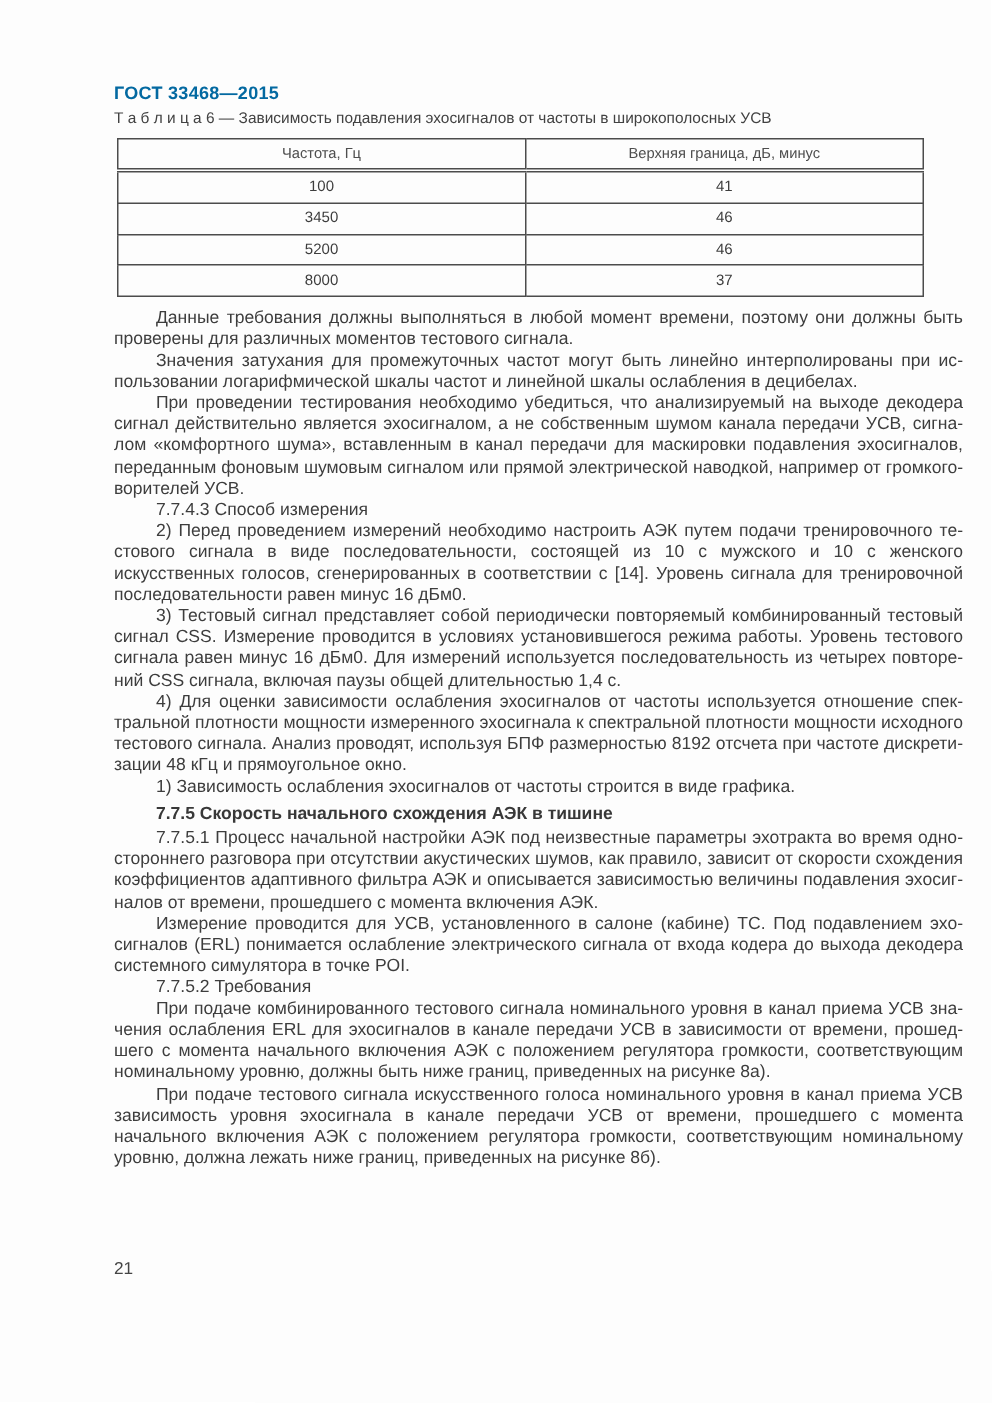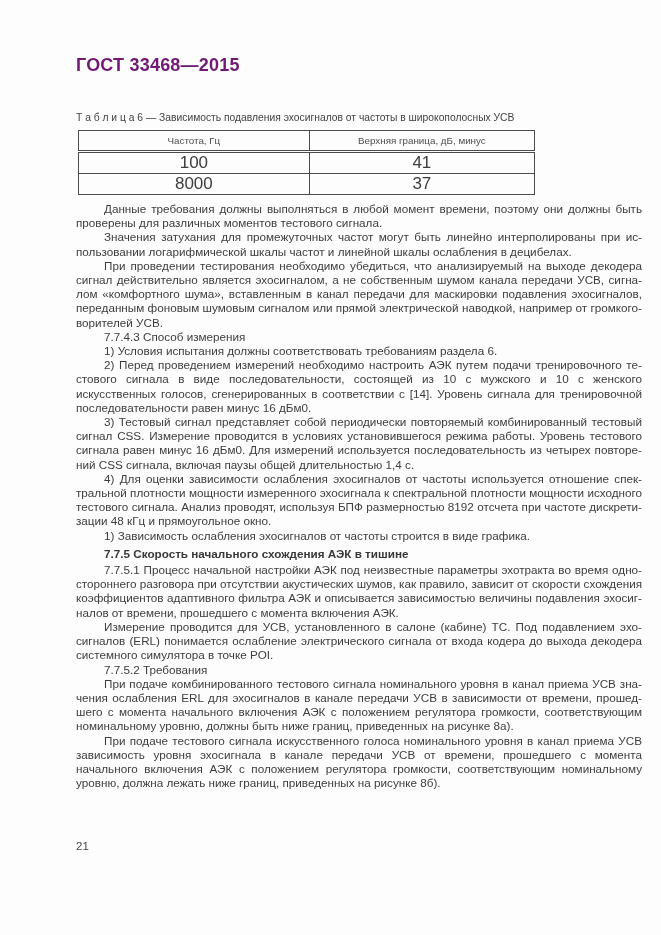--- a/index.html
+++ b/index.html
@@ -9,51 +9,51 @@
     height: 935px;
     background: #fdfdfd;
     box-sizing: border-box;
     padding: 55px 19px 0 76px;
     font-family: "Liberation Sans", "DejaVu Sans", sans-serif;
     color: #3d3d3d;
     overflow: hidden;
   }
   .doc-header {
     font-weight: bold;
-    font-size: 18px;
-    color: #701a75;
+    font-size: 12px;
+    color: #0369a1;
     letter-spacing: 0.2px;
   }
   .caption {
-    margin-top: 36px;
+    margin-top: 5px;
     font-size: 10.3px;
     color: #424242;
   }
   table.t6 {
     border-collapse: collapse;
     margin-top: 7px;
     margin-left: 2px;
-    width: 457px;
+    width: 538px;
     table-layout: fixed;
   }
   table.t6 th, table.t6 td {
     border: 1px solid #4c4c4c;
     text-align: center;
     vertical-align: middle;
     padding: 0;
   }
   table.t6 th {
     font-weight: normal;
     font-size: 9.8px;
     color: #4e4e4e;
     height: 19px;
     border-bottom: 3px double #4c4c4c;
   }
   table.t6 td {
-    font-size: 17px;
+    font-size: 10px;
     color: #3d3d3d;
     height: 19.8px;
   }
   table.t6 col.c1 { width: 50.6%; }
   table.t6 col.c2 { width: 49.4%; }
   .body-text {
     margin-top: 7px;
     text-align: justify;
     font-size: 11.7px;
     line-height: 14.2px;
@@ -96,32 +96,39 @@
         <th>Частота, Гц</th>
         <th>Верхняя граница, дБ, минус</th>
       </tr>
     </thead>
     <tbody>
       <tr>
         <td>100</td>
         <td>41</td>
       </tr>
       <tr>
+        <td>3450</td>
+        <td>46</td>
+      </tr>
+      <tr>
+        <td>5200</td>
+        <td>46</td>
+      </tr>
+      <tr>
         <td>8000</td>
         <td>37</td>
       </tr>
     </tbody>
   </table>
 
   <div class="body-text">
     <p>Данные требования должны выполняться в любой момент времени, поэтому они должны быть проверены для различных моментов тестового сигнала.</p>
     <p>Значения затухания для промежуточных частот могут быть линейно интерполированы при ис­пользовании логарифмической шкалы частот и линейной шкалы ослабления в децибелах.</p>
     <p>При проведении тестирования необходимо убедиться, что анализируемый на выходе декодера сигнал действительно является эхосигналом, а не собственным шумом канала передачи УСВ, сигна­лом «комфортного шума», вставленным в канал передачи для маскировки подавления эхосигналов, переданным фоновым шумовым сигналом или прямой электрической наводкой, например от громкого­ворителей УСВ.</p>
     <p>7.7.4.3 Способ измерения</p>
-    <p>1) Условия испытания должны соответствовать требованиям раздела 6.</p>
     <p>2) Перед проведением измерений необходимо настроить АЭК путем подачи тренировочного те­стового сигнала в виде последовательности, состоящей из 10 с мужского и 10 с женского искусственных голосов, сгенерированных в соответствии с [14]. Уровень сигнала для тренировочной последователь­ности равен минус 16 дБм0.</p>
     <p>3) Тестовый сигнал представляет собой периодически повторяемый комбинированный тестовый сигнал CSS. Измерение проводится в условиях установившегося режима работы. Уровень тестового сигнала равен минус 16 дБм0. Для измерений используется последовательность из четырех повторе­ний CSS сигнала, включая паузы общей длительностью 1,4 с.</p>
     <p>4) Для оценки зависимости ослабления эхосигналов от частоты используется отношение спек­тральной плотности мощности измеренного эхосигнала к спектральной плотности мощности исходного тестового сигнала. Анализ проводят, используя БПФ размерностью 8192 отсчета при частоте дискрети­зации 48 кГц и прямоугольное окно.</p>
     <p>1) Зависимость ослабления эхосигналов от частоты строится в виде графика.</p>
     <p class="heading">7.7.5 Скорость начального схождения АЭК в тишине</p>
     <p>7.7.5.1 Процесс начальной настройки АЭК под неизвестные параметры эхотракта во время одно­стороннего разговора при отсутствии акустических шумов, как правило, зависит от скорости схождения коэффициентов адаптивного фильтра АЭК и описывается зависимостью величины подавления эхосиг­налов от времени, прошедшего с момента включения АЭК.</p>
     <p>Измерение проводится для УСВ, установленного в салоне (кабине) ТС. Под подавлением эхо­сигналов (ERL) понимается ослабление электрического сигнала от входа кодера до выхода декодера системного симулятора в точке POI.</p>
     <p>7.7.5.2 Требования</p>
     <p>При подаче комбинированного тестового сигнала номинального уровня в канал приема УСВ зна­чения ослабления ERL для эхосигналов в канале передачи УСВ в зависимости от времени, прошед­шего с момента начального включения АЭК с положением регулятора громкости, соответствующим номинальному уровню, должны быть ниже границ, приведенных на рисунке 8а).</p>
     <p>При подаче тестового сигнала искусственного голоса номинального уровня в канал приема УСВ зависимость уровня эхосигнала в канале передачи УСВ от времени, прошедшего с момента начального включения АЭК с положением регулятора громкости, соответствующим номинальному уровню, должна лежать ниже границ, приведенных на рисунке 8б).</p>

